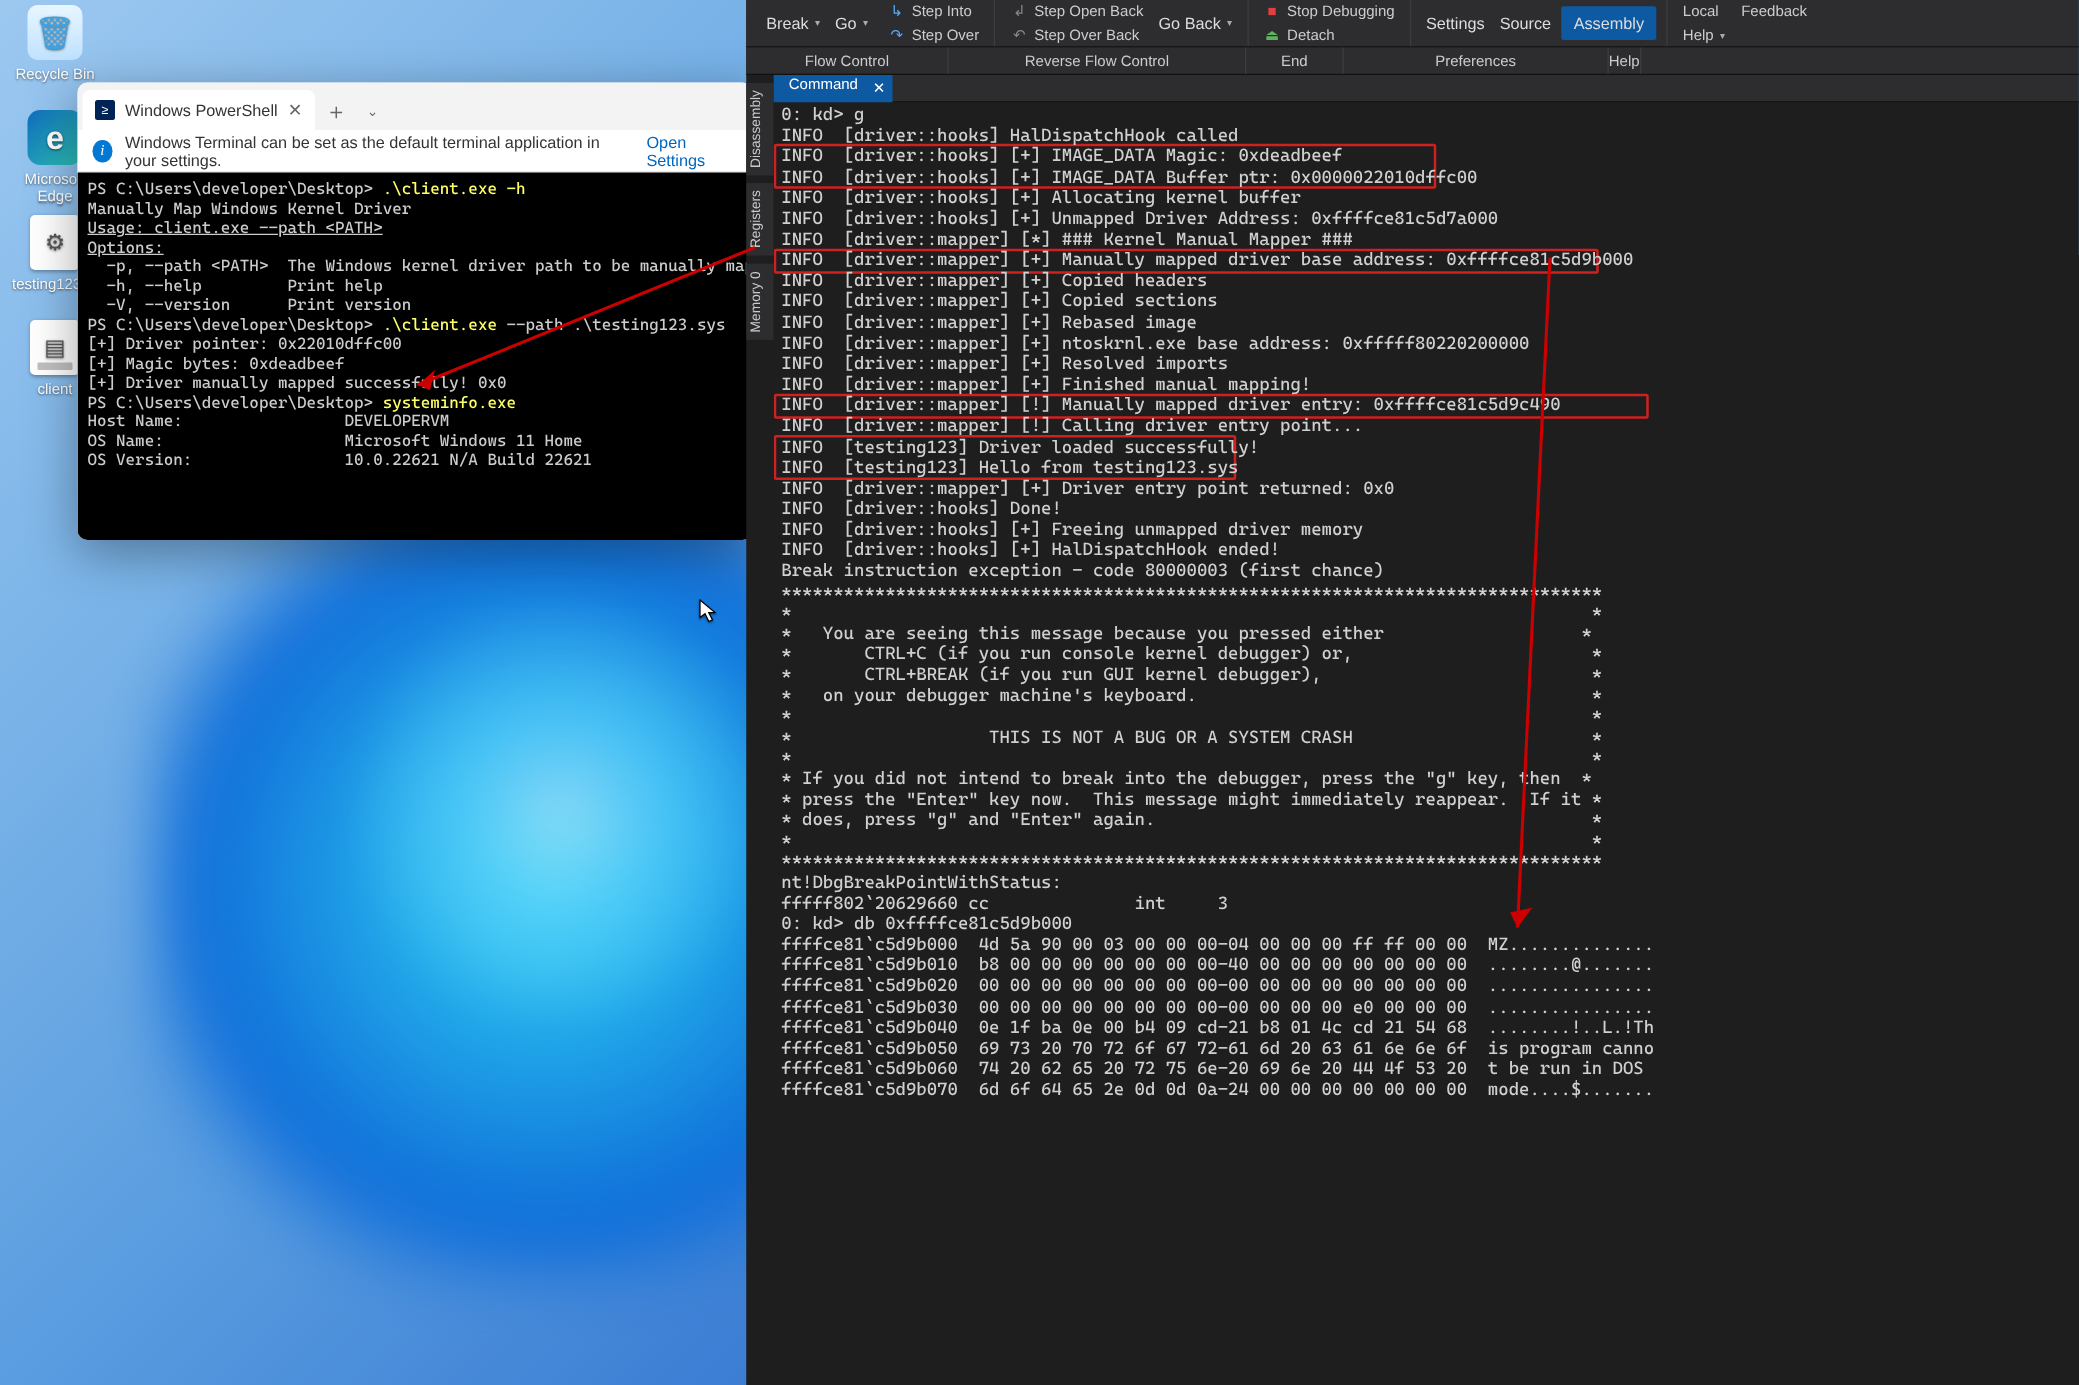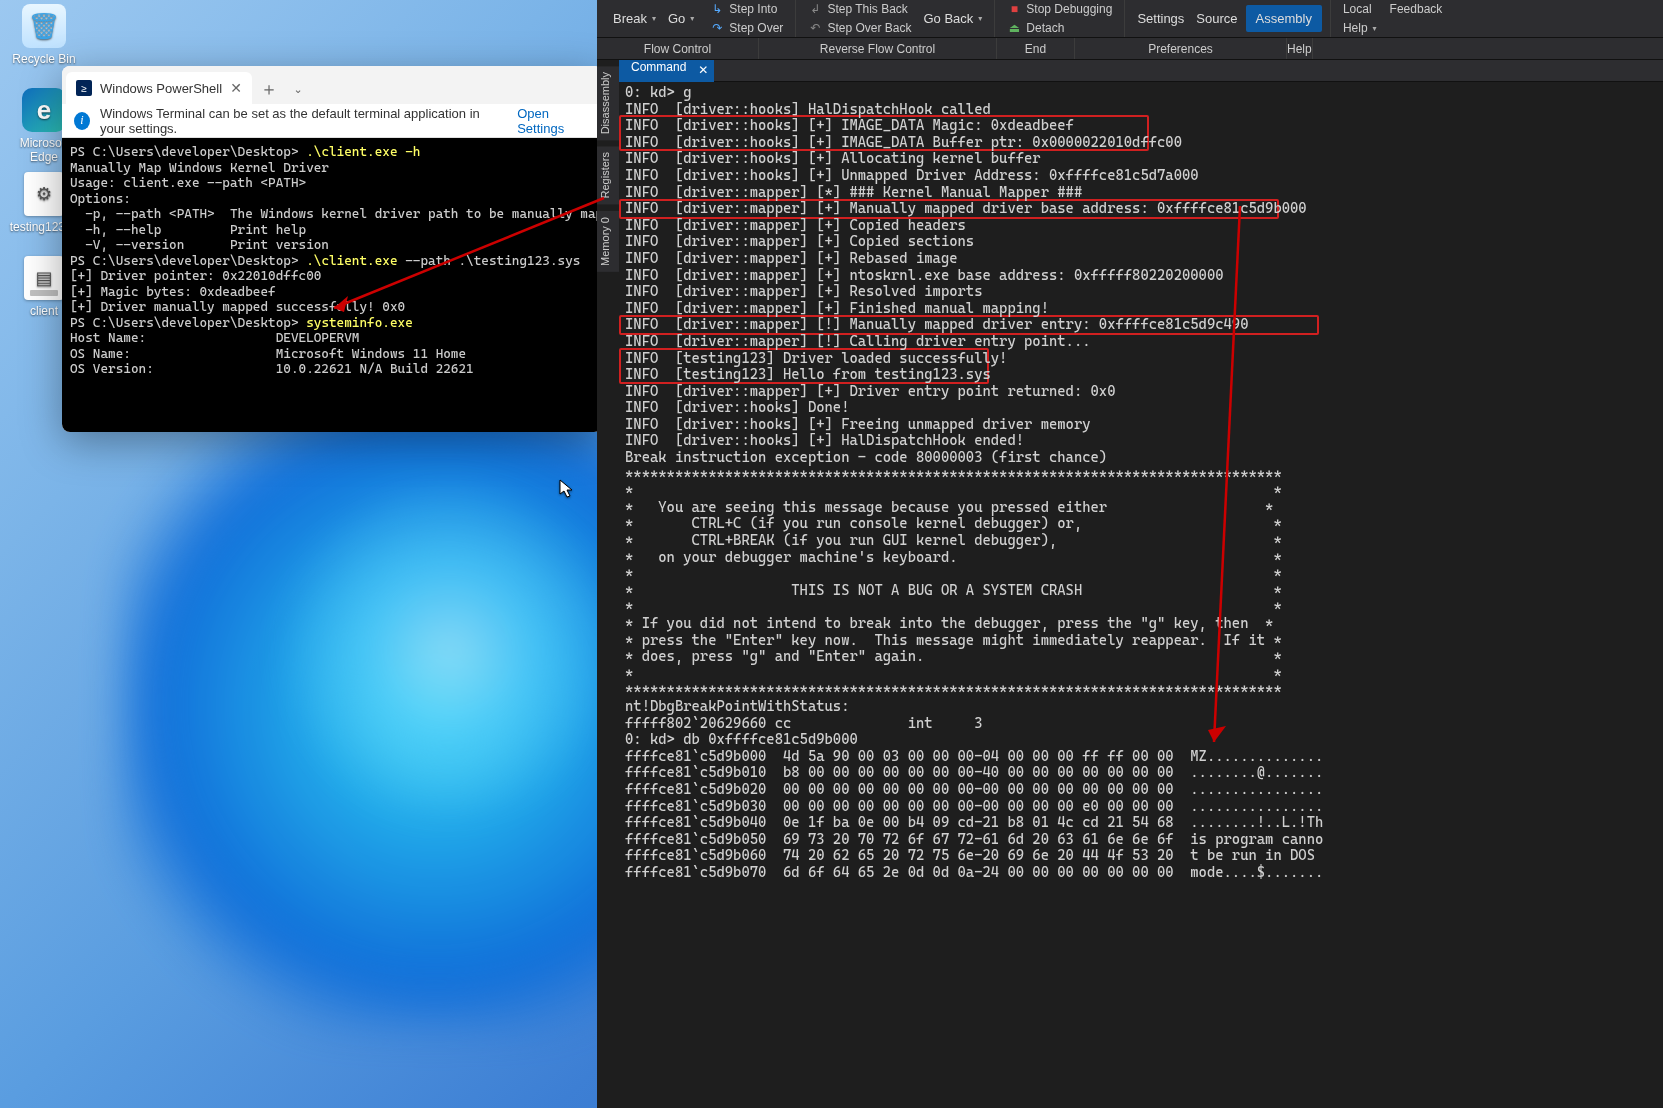--- a/index.html
+++ b/index.html
@@ -108,21 +108,21 @@
     color:#ccc;
     font-family:"Cascadia Mono","Consolas",monospace;
     font-size:13px;
     line-height:15.5px;
     padding:6px 8px;
     white-space:pre;
     overflow:hidden;
   }
   .ps-term .prompt{color:#ccc;text-align:center;}
   .ps-term .cmd{color:#ffff66;margin-top:40px;}
-  .ps-term .u{text-align:right;}
+  .ps-term .u{text-decoration:underline;text-align:right;}
 
   
   .arrow {
     position:absolute;
     pointer-events:none;
     z-index:6;
   }
   .arrow svg{overflow:visible;}
   .arrow line, .arrow path{stroke:#cc0000;stroke-width:2.5;}
   .arrow polygon{fill:#cc0000;}
@@ -284,21 +284,21 @@
         <div class="wd-tb-item small">
             <span class="wd-tb-icon" style="color:#55aaff">↷</span>
             <span>Step Over</span>
           </div>
       </div>
     </div>
     <div class="wd-tb-group">
       <div style="display:flex;flex-direction:column;gap:1px;">
         <div class="wd-tb-item small">
             <span class="wd-tb-icon" style="color:#888">↲</span>
-            <span>Step This Back</span>
+            <span>Step Open Back</span>
           </div>
         <div class="wd-tb-item small">
             <span class="wd-tb-icon" style="color:#888">↶</span>
             <span>Step Over Back</span>
           </div>
       </div>
       <div class="wd-tb-item">
           <span>Go Back</span>
           <span class="chev">▾</span>
         </div>

